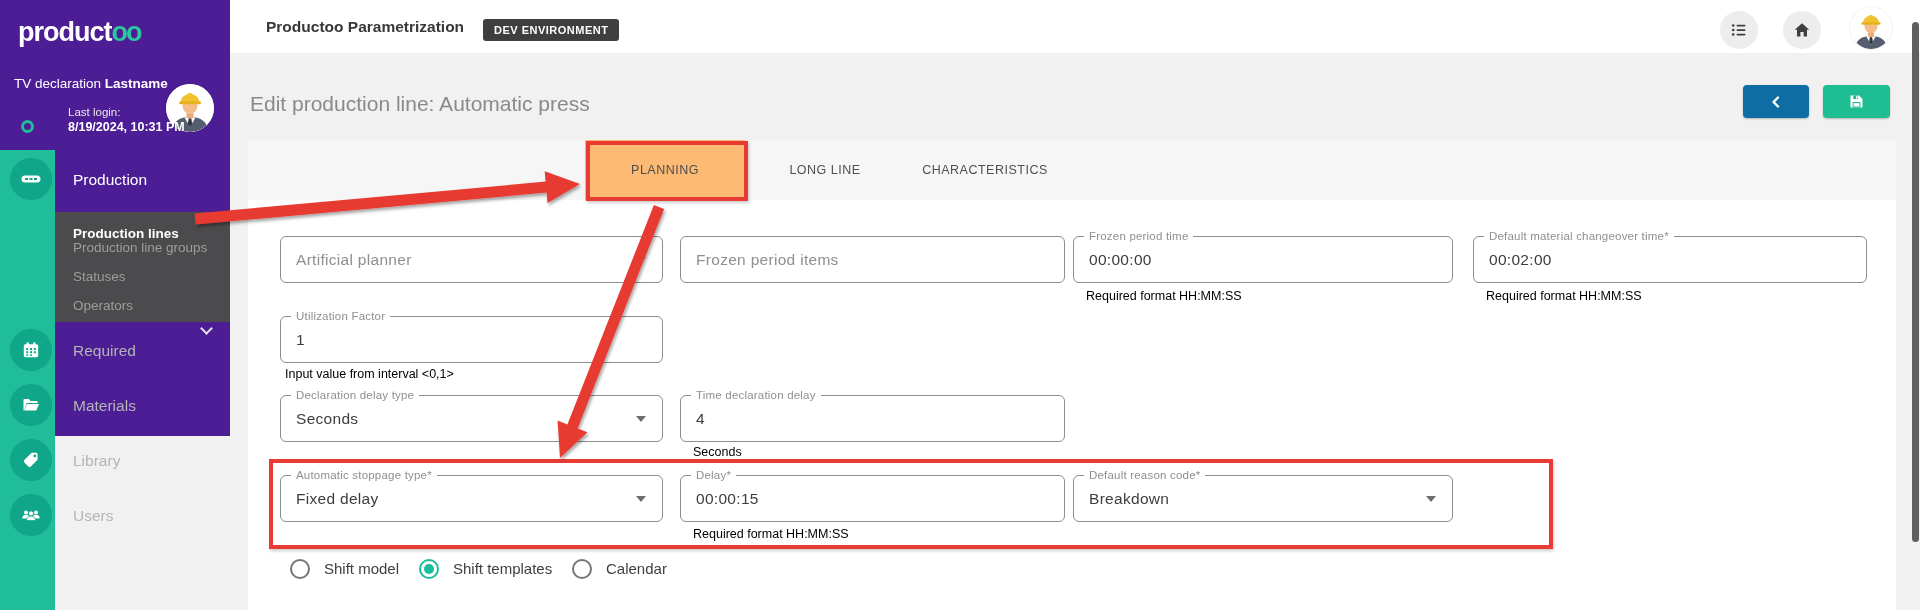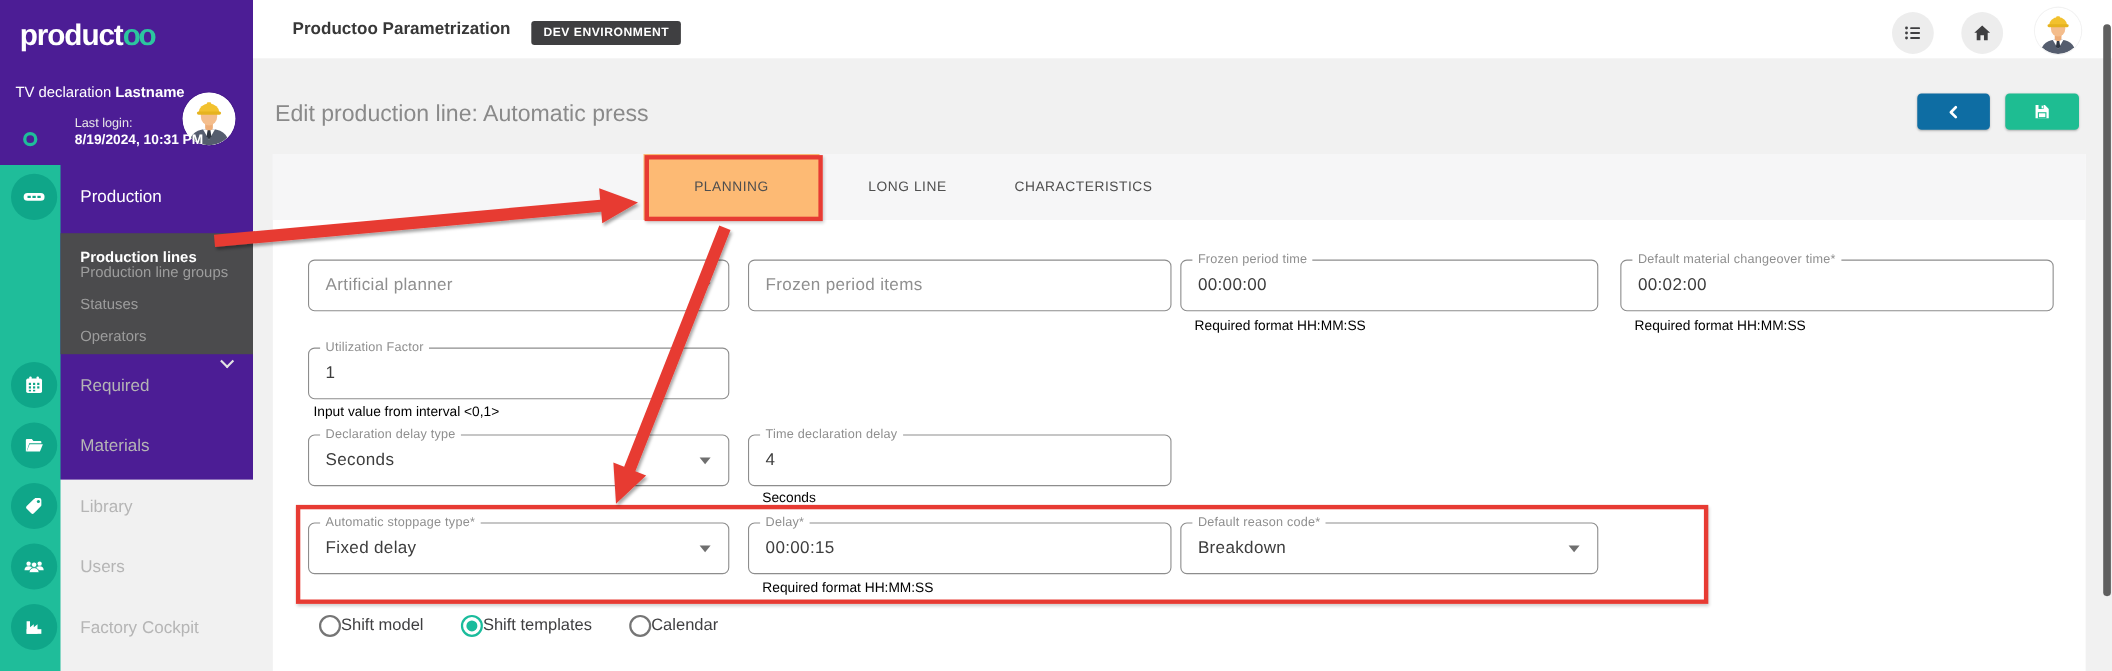--- a/index.html
+++ b/index.html
@@ -47,21 +47,21 @@
   .tab{position:absolute;top:0;width:160px;height:60px;line-height:60px;text-align:center;font-size:12.5px;letter-spacing:.5px;color:#4f4f4f}
   .tab.active{background:#fdba74}
 
   .field{position:absolute;height:47px;border:1px solid #8d8d8d;border-radius:6px;background:#fff;z-index:6}
   .flabel{position:absolute;top:-7px;left:10px;background:#fff;padding:0 5px;font-size:11.5px;color:#8f8f8f;letter-spacing:.2px;white-space:nowrap}
   .fvalue{position:absolute;left:15px;top:50%;transform:translateY(-50%);font-size:15.5px;color:#3d3d3d;letter-spacing:.3px;white-space:nowrap}
   .field.ph .fvalue{color:#8f8f8f}
   .caret{position:absolute;right:16px;top:50%;transform:translateY(-50%);width:0;height:0;border-left:5.5px solid transparent;border-right:5.5px solid transparent;border-top:6.5px solid #6f6f6f}
   .helper{position:absolute;font-size:12.5px;color:#000000;z-index:6;white-space:nowrap}
 
-  .radio{position:absolute;top:558px;height:21px;display:flex;align-items:center;z-index:6}
+  .radio{position:absolute;top:558px;height:21px;display:flex;align-items:center;gap:14px;z-index:6}
   .rdot{position:relative;width:20px;height:20px;border:2px solid #757575;border-radius:50%;flex:none}
   .radio.selected .rdot{border-color:#1abc9c}
   .rinner{position:absolute;left:50%;top:50%;transform:translate(-50%,-50%);width:10px;height:10px;border-radius:50%;background:#1abc9c}
   .rlabel{font-size:15px;color:#3f3f41;white-space:nowrap}
 
   
   .red-box{position:absolute;border:4px solid #e73b33;z-index:40;box-shadow:1px 2px 3px rgba(0,0,0,.2)}
   .arrows{left:0;top:0;z-index:50;pointer-events:none}
   .scrollthumb{left:1912px;top:22px;width:7px;height:520px;background:#5f5f5f;border-radius:3.5px;z-index:60}
 </style>
@@ -168,30 +168,20 @@
         <circle cx="15" cy="7.4" r="2" fill="#fff"></circle>
           <path d="M11.3 13.5 a3.7 3.7 0 0 1 7.4 0 Z" fill="#fff"></path>
         <circle cx="10" cy="8.4" r="2.5" fill="#fff" stroke="#0fa689" stroke-width=".8"></circle>
         <path d="M5.4 15.6 a4.6 4.6 0 0 1 9.2 0 Z" fill="#fff" stroke="#0fa689" stroke-width=".8"></path>
       </svg>
     </div>
     <span class="mlabel">Users</span>
 
   </div>
 
-  <div class="abs mrow" style="top:543px">
-    <div class="icircle">
-      <svg width="18" height="18" viewBox="0 0 18 18">
-        <path d="M2.2 15.2 V3.8 h3.1 v5.4 l3.4 -2.6 v2.6 l3.4 -2.6 v8.6 Z" fill="#fff"></path>
-        <rect x="2.2" y="11" width="13.4" height="4.2" fill="#fff"></rect>
-      </svg>
-    </div>
-    <span class="mlabel">Factory Cockpit</span>
-
-  </div>
 </aside>
 
 <header class="abs topbar">
   <div class="abs apptitle">Productoo Parametrization</div>
   <div class="abs envbadge">DEV ENVIRONMENT</div>
 
   <div class="abs circlebtn" style="left:1490px;top:11px">
     <svg width="18" height="18" viewBox="0 0 18 18">
       <circle cx="3.2" cy="4.5" r="1.3" fill="#3f3f41"></circle>
         <rect x="6.5" y="3.7" width="9" height="1.7" rx=".8" fill="#3f3f41"></rect>

